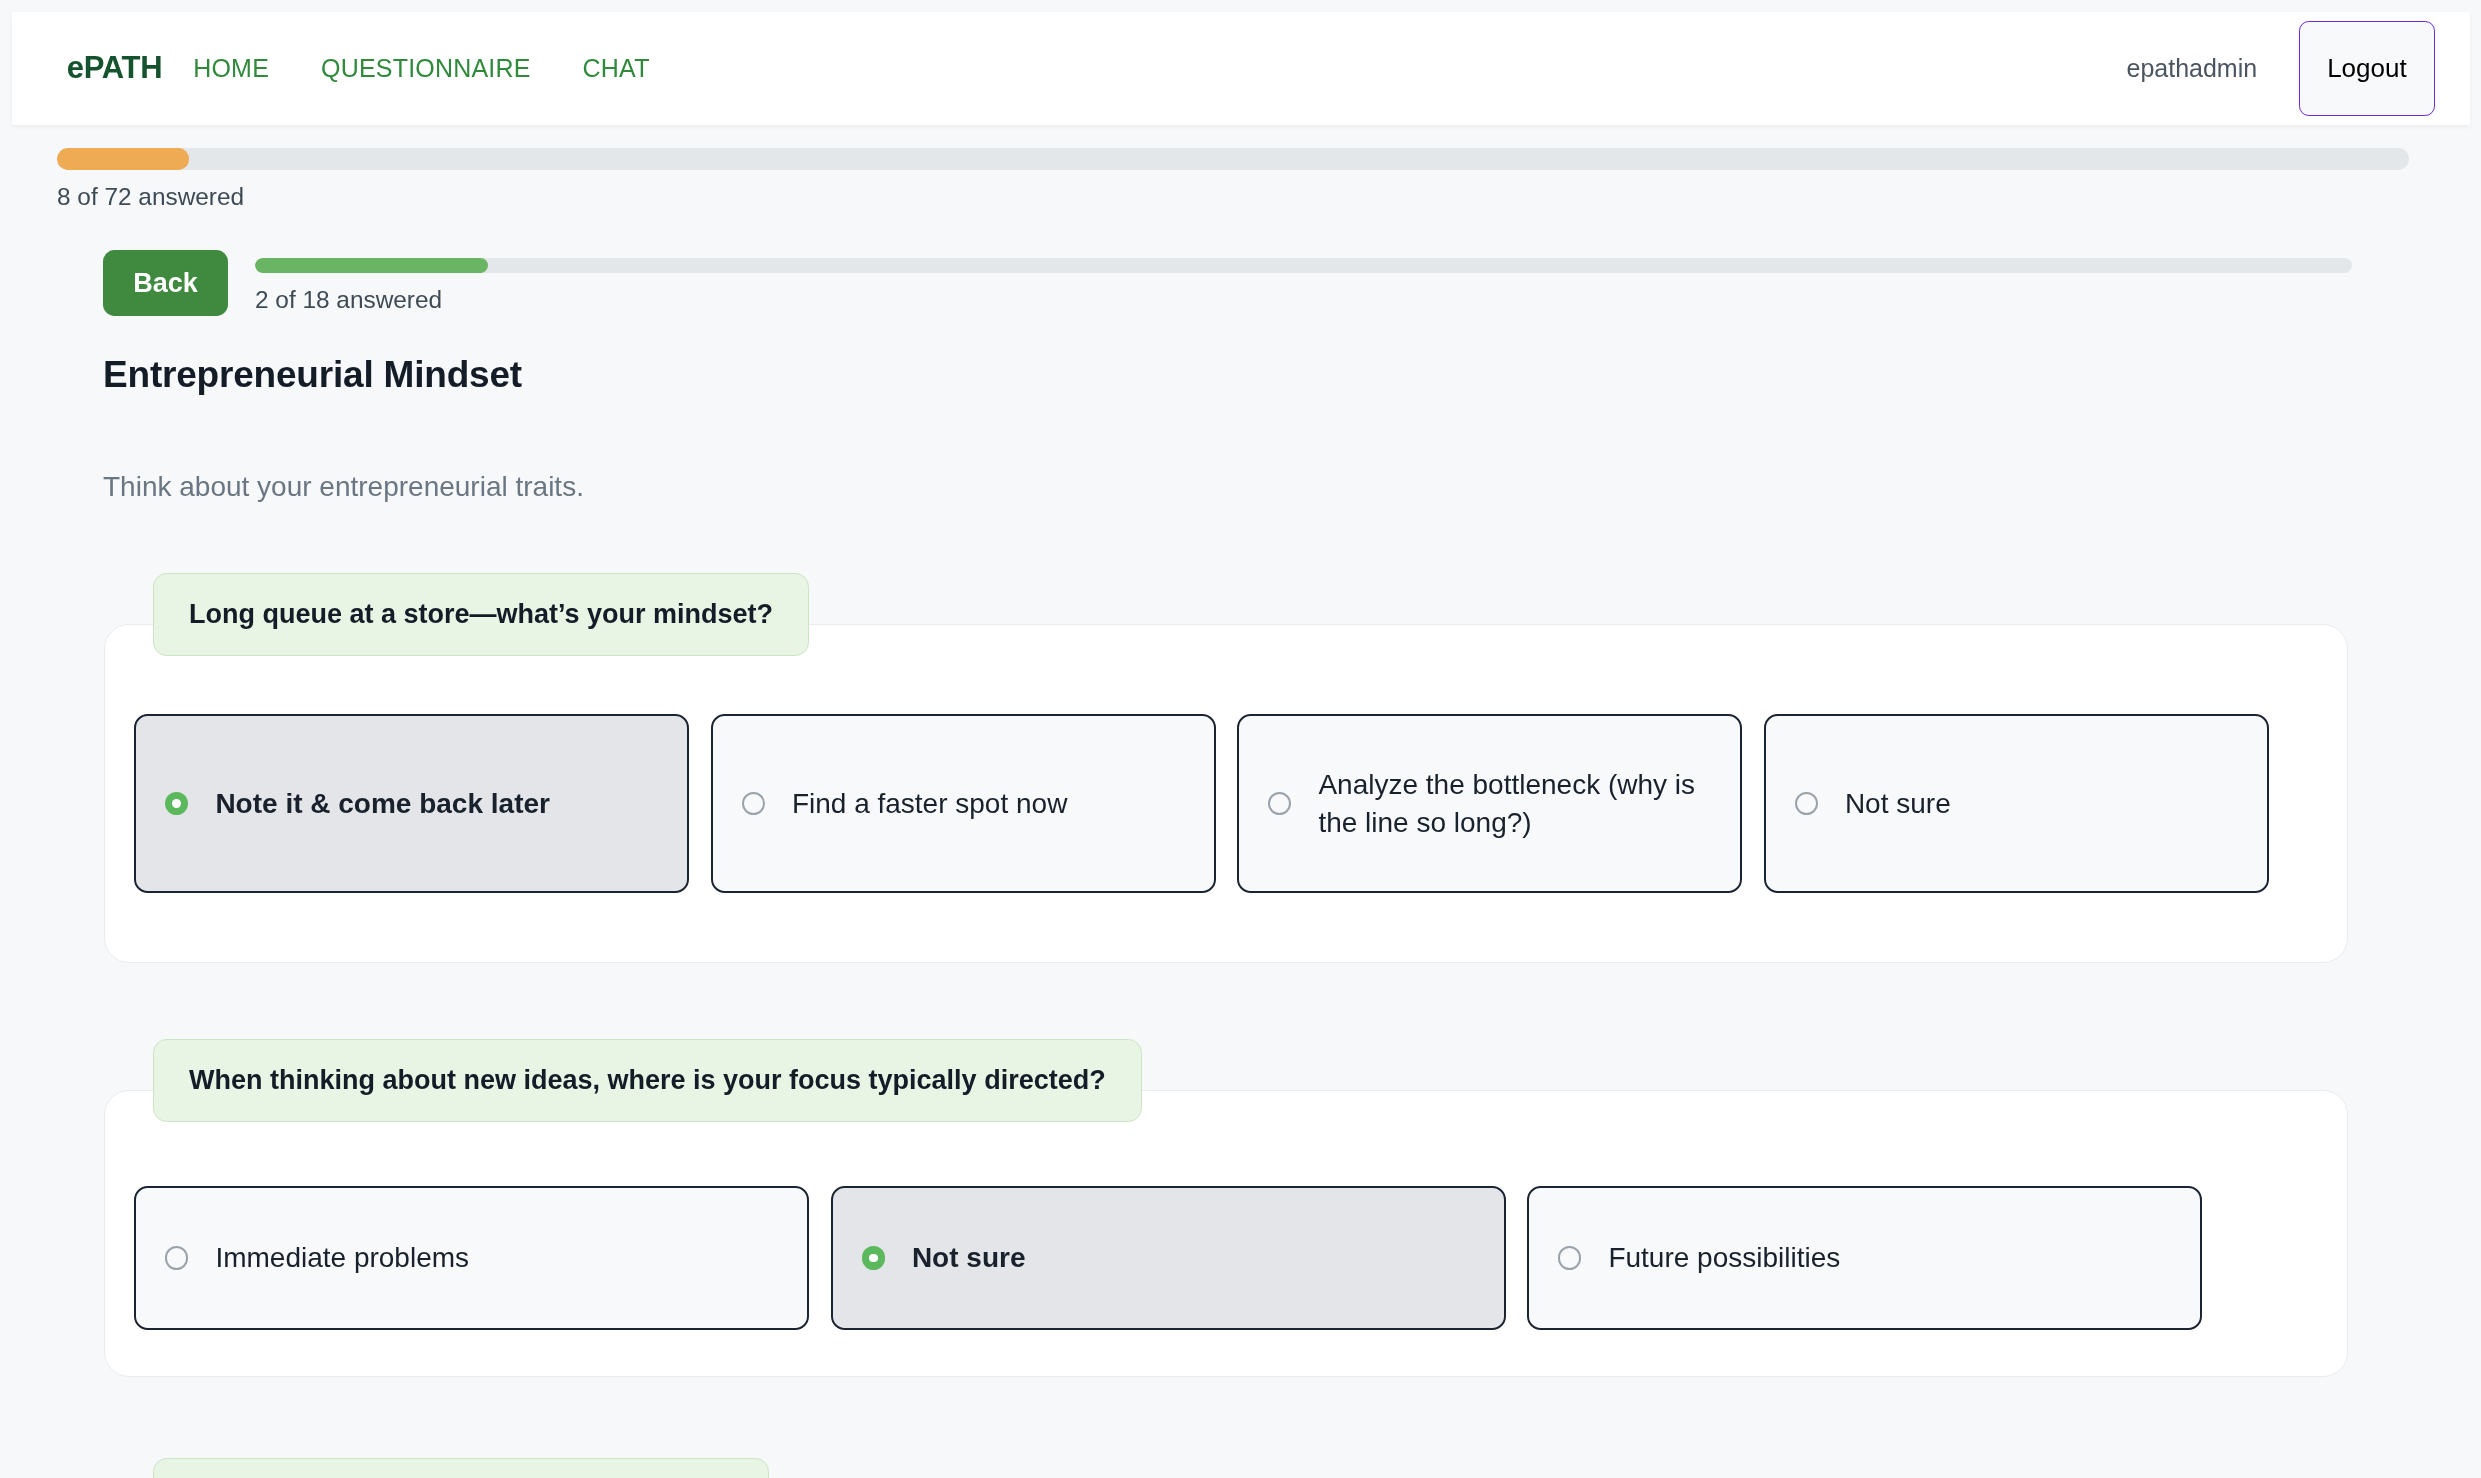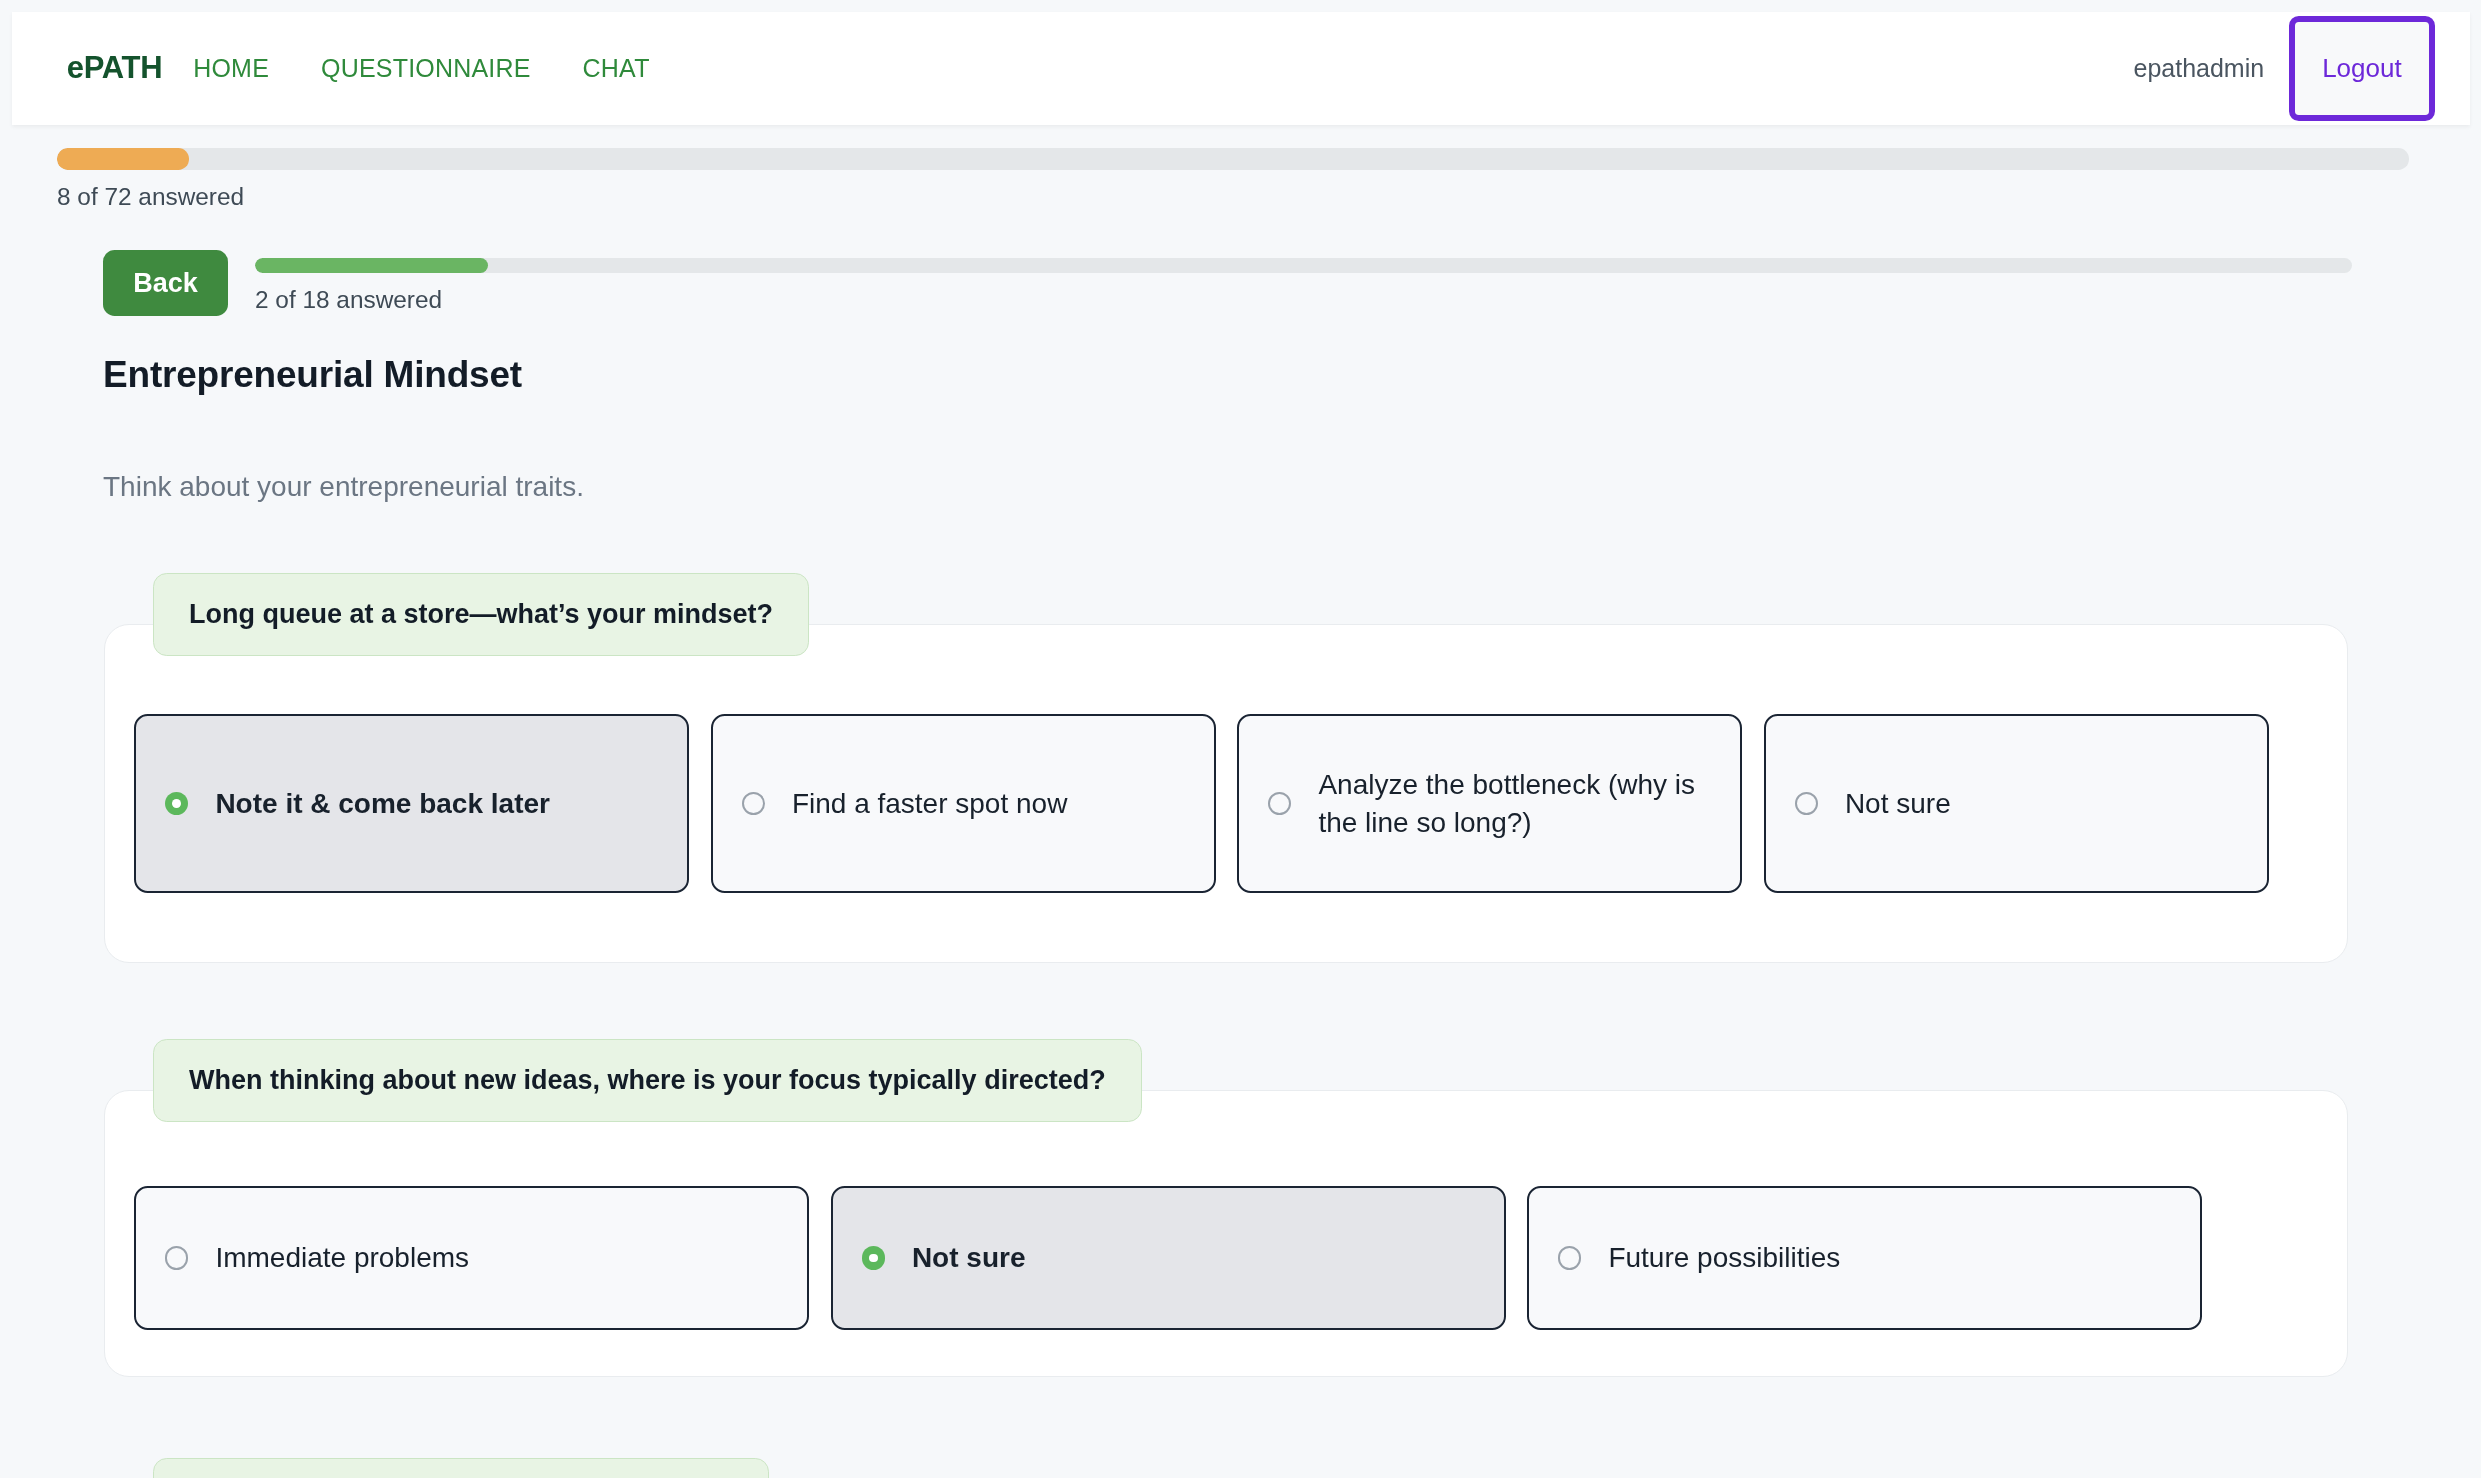--- a/index.html
+++ b/index.html
@@ -34,31 +34,31 @@
     color: #2f8a3b;
     letter-spacing: 0.2px;
     text-decoration: none;
     cursor: pointer;
     white-space: nowrap;
   }
   .nav-right {
     margin-left: auto;
     display: flex;
     align-items: center;
-    gap: 25px;
+    gap: 42px;
   }
   .username {
     font-size: 25px;
     color: #4a5560;
   }
   .logout-btn {
     font-size: 26px;
-    color: #6d28d9;
+    color: #000000;
     background: #f8f9fa;
-    border: 6px solid #6d28d9;
+    border: 1px solid #6d28d9;
     border-radius: 9.8px;
     padding: 31px 27px;
     cursor: pointer;
     font-family: inherit;
   }
 
   
   .overall-wrap {
     position: absolute;
     top: 148px; left: 57px;

